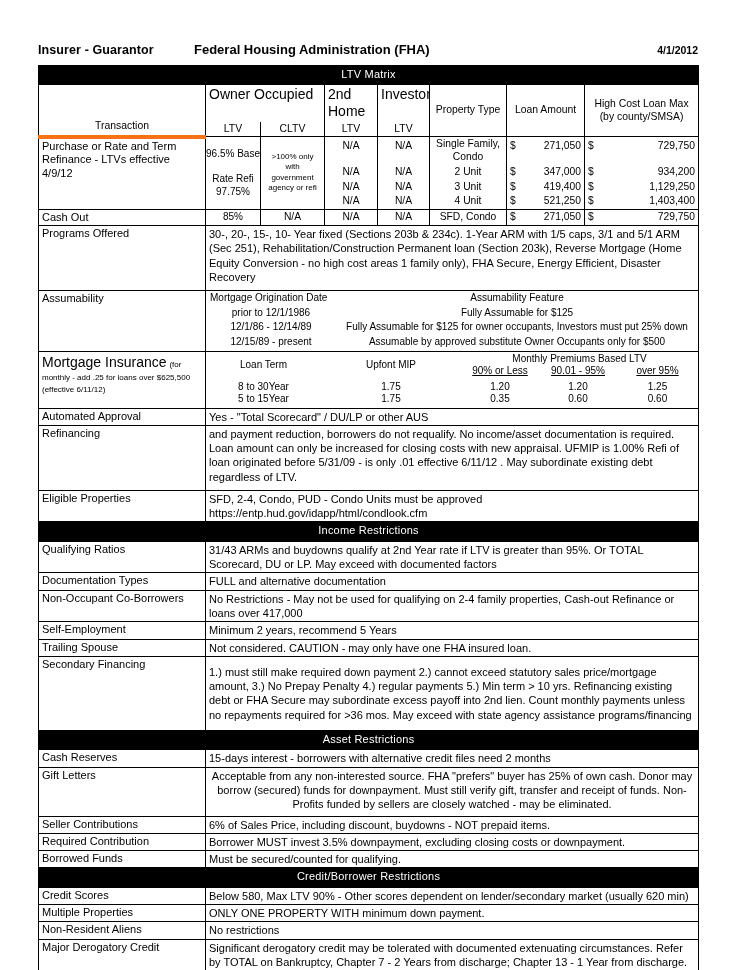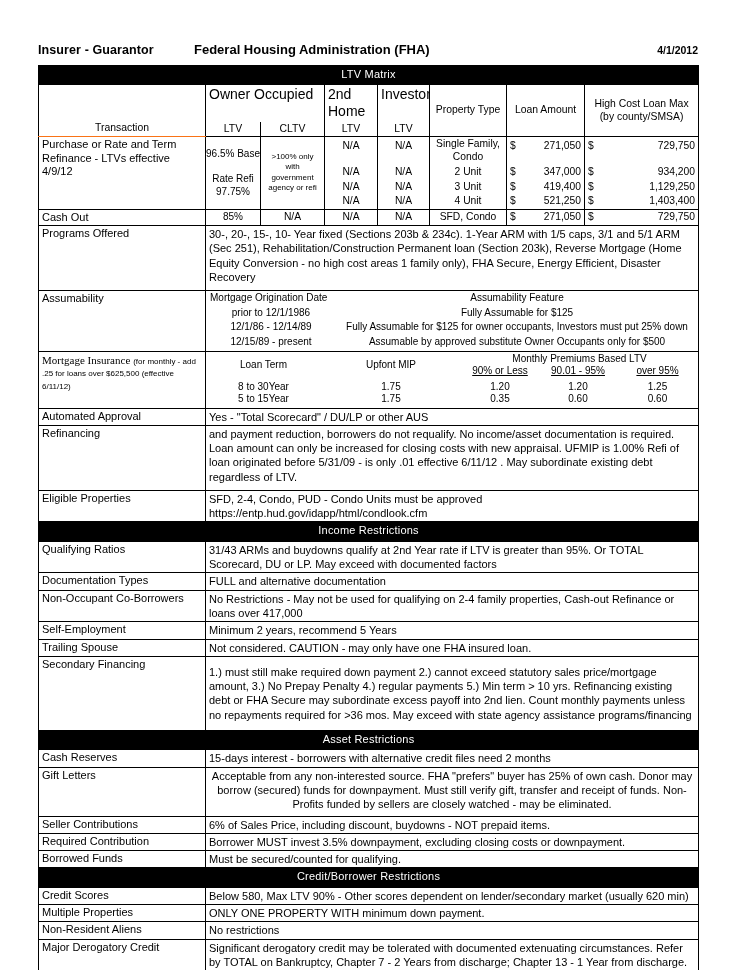--- a/index.html
+++ b/index.html
@@ -116,21 +116,21 @@
       <col style="width:17px">
       <col style="width:97px">
     </colgroup>
 
     <tbody>
           <tr>
       <td class="band" colspan="10">LTV Matrix</td>
     </tr>
 
     <tr>
-      <td rowspan="2" style="vertical-align:bottom;text-align:center;border-bottom:1px solid #f97316;">
+      <td rowspan="2" style="vertical-align:bottom;text-align:center;border-bottom:4px solid #f97316;">
         <div style="padding-bottom:1px;font-size:10.4px;">Transaction</div>
       </td>
       <td colspan="2" class="grp" style="border-bottom:none;">Owner Occupied</td>
       <td class="grp" style="border-bottom:none;">2nd Home</td>
       <td class="grp" style="border-bottom:none;">Investor</td>
       <td rowspan="2" class="hdr-cell" style="vertical-align:middle;">Property Type</td>
       <td rowspan="2" colspan="2" class="hdr-cell" style="vertical-align:middle;">Loan Amount</td>
       <td rowspan="2" colspan="2" class="hdr-cell" style="vertical-align:middle;">
         <div>High Cost Loan Max</div>
         <div>(by county/SMSA)</div>
@@ -231,21 +231,21 @@
             <td class="small ctr vsplit" style="padding:2px 2px 3px;">12/15/89 - present</td>
             <td class="small ctr" style="padding:2px 2px 3px;">Assumable by approved substitute Owner Occupants only for $500</td>
           </tr>
         </tbody>
               </table>
       </td>
     </tr>
 
     <tr>
       <td class="lbl-mid" style="padding:2px 3px;">
-        <span style="font-size:11px;font-family:Liberation Serif, serif;">Mortgage Insurance</span>
+        <span style="font-size:14px;">Mortgage Insurance</span>
         <span class="tiny">(for monthly - add .25 for loans over $625,500 (effective 6/11/12)</span>
       </td>
       <td colspan="9" style="padding:0;">
         <table class="inner">
           <colgroup>
                   <col style="width:115px">
                   <col style="width:140px">
                   <col style="width:78px">
                   <col style="width:78px">
                   <col>

